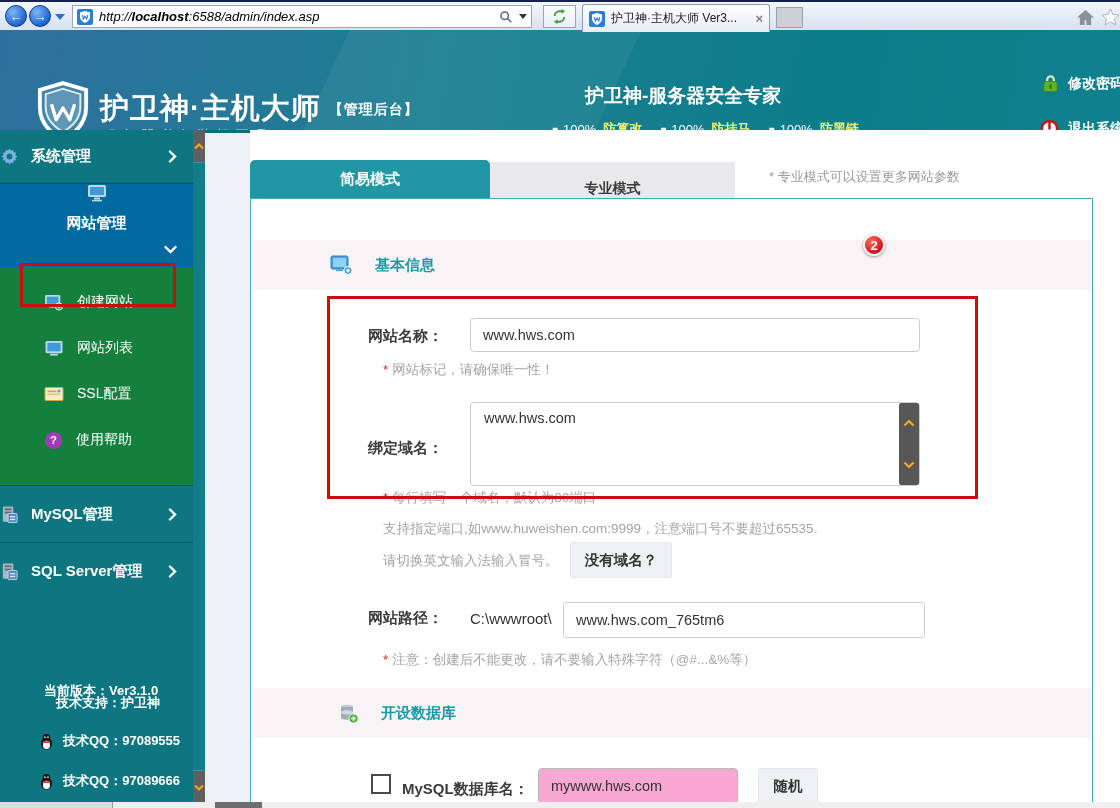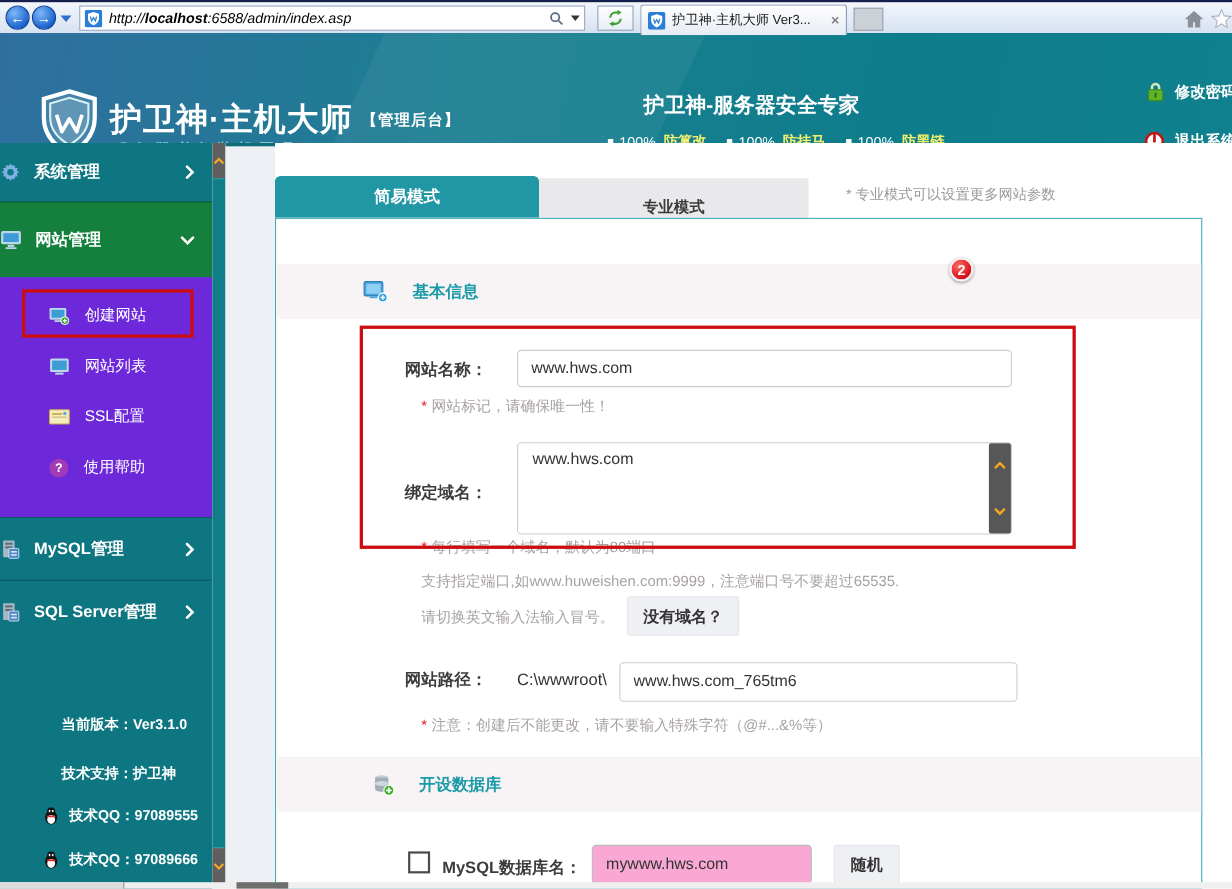--- a/index.html
+++ b/index.html
@@ -51,27 +51,27 @@
   .hstat .lbl{color:#f0ee6c;font-weight:bold;margin-left:7px;}
   .haction{position:absolute;display:flex;align-items:center;gap:9px;color:#fff;
     font-size:14px;font-weight:bold;white-space:nowrap;}
 
   
   .sidebar{left:0;top:130px;width:193px;height:678px;background:#0e7680;color:#fff;}
   .srow{display:flex;align-items:center;gap:12px;box-sizing:border-box;
     font-size:15px;font-weight:bold;color:#fff;}
   .srow .chev{margin-left:auto;margin-right:16px;}
   .row-sys{height:53px;}
-  .row-web{height:69px;background:#15803d;border-top:1px solid rgba(5,70,78,.6);}
-  .submenu{background:#6d28d9;height:218px;box-sizing:border-box;padding-top:12px;}
+  .row-web{height:84px;background:#0369a1;border-top:1px solid rgba(5,70,78,.6);flex-direction:column;}
+  .submenu{background:#15803d;height:218px;box-sizing:border-box;padding-top:12px;}
   .subrow{display:flex;align-items:center;height:46px;padding-left:44px;gap:13px;
     font-size:14px;color:#fff;box-sizing:border-box;}
   .row-mysql,.row-mssql,.row-log{height:57px;border-top:1px solid rgba(5,70,78,.6);}
   .sfoot{position:absolute;left:0;width:193px;color:#fff;font-size:13px;font-weight:bold;white-space:nowrap;}
-  .sfoot.t1{top:520px;padding-left:56px;}
+  .sfoot.t1{top:552px;padding-left:44px;}
   .sfoot.t2{top:564px;padding-left:56px;}
   .sfoot.qq{display:flex;align-items:center;gap:8px;padding-left:38px;}
   .sfoot.q1{top:602px;} .sfoot.q2{top:642px;}
 
   
   .sb-scroll{left:193px;top:130px;width:12px;height:678px;background:#e8edf0;}
   .sb-btn{position:absolute;left:0;width:12px;height:32px;background:#5f5f5f;
     display:flex;align-items:center;justify-content:center;}
   .sb-thumb{position:absolute;left:0;top:32px;width:12px;height:609px;background:#117d88;
     border-top:1px solid #2f98a0;border-bottom:1px solid #2f98a0;box-sizing:border-box;}

